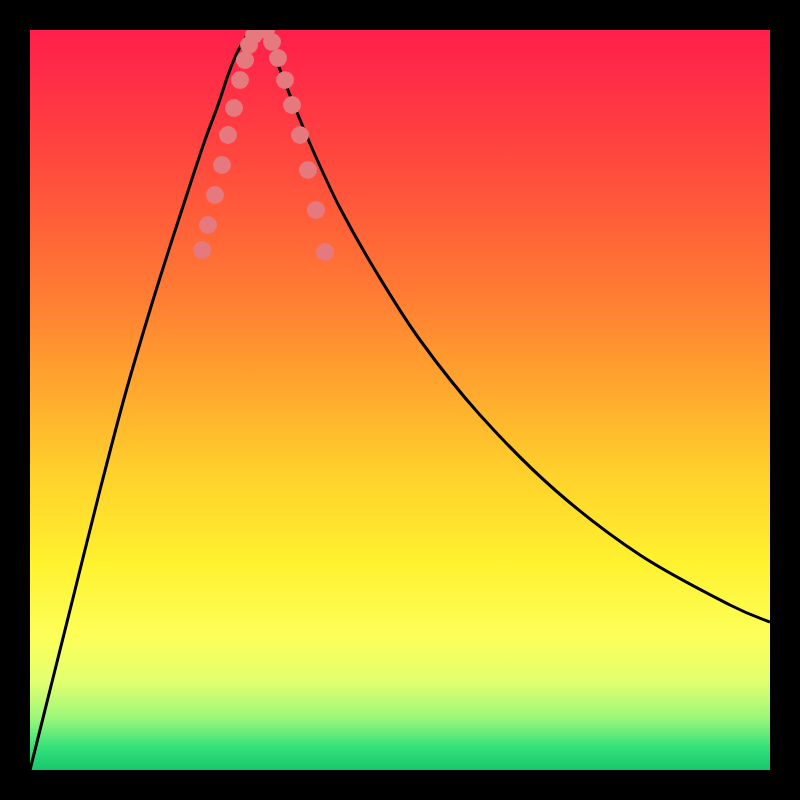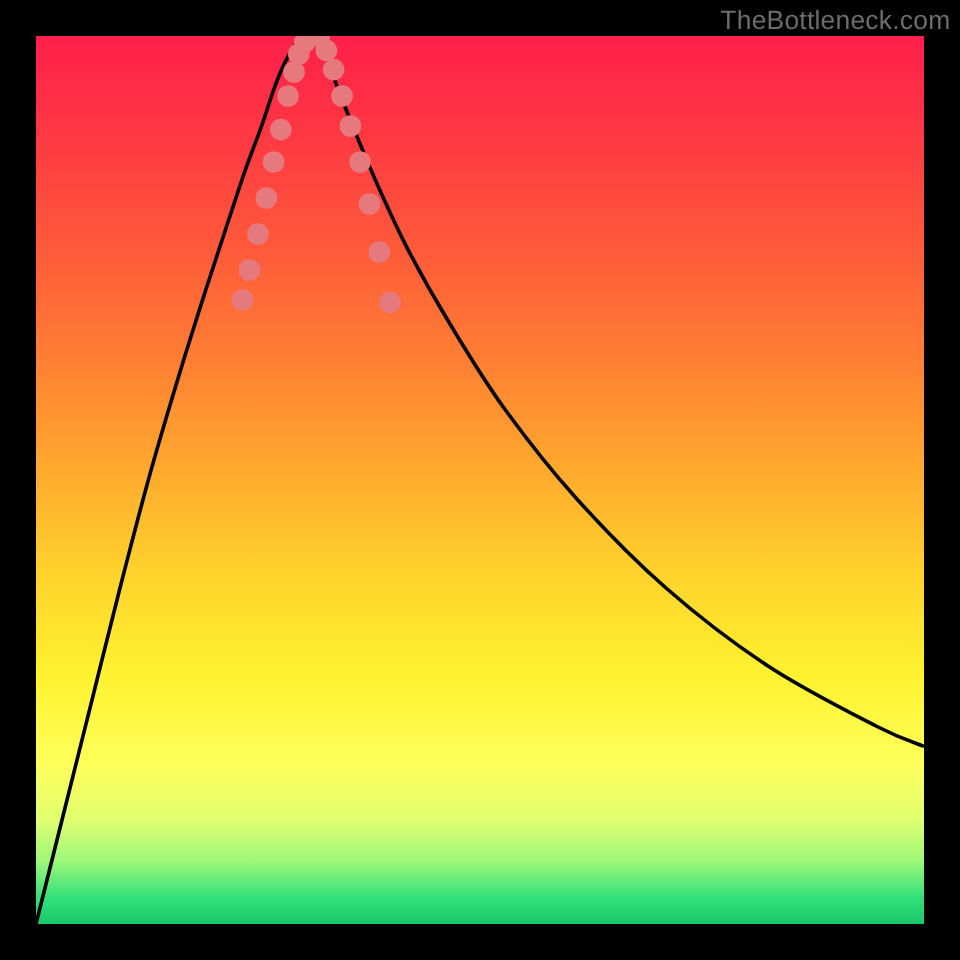--- a/index.html
+++ b/index.html
@@ -57,21 +57,20 @@
     font-weight: 500;
     letter-spacing: 0.2px;
     user-select: none;
   }
 </style>
 </head>
 <body>
 
 <div class="frame">
 
-  <div class="watermark">TheBottleneck.com</div>
 
   <div class="plot">
     <svg class="curve-svg" viewBox="0 0 740 740">
       <g>
         <path id="path-left" fill="none" d="M 0 740 C 3.3333333333333335 726.6666666666666, 12.5 690, 20 660 C 27.5 630, 36.666666666666664 593.3333333333334, 45 560 C 53.333333333333336 526.6666666666666, 61.666666666666664 492.5, 70 460 C 78.33333333333333 427.5, 86.66666666666667 395, 95 365 C 103.33333333333333 335, 112.16666666666667 305.8333333333333, 120 280 C 127.83333333333333 254.16666666666666, 135.33333333333334 230.83333333333334, 142 210 C 148.66666666666666 189.16666666666666, 154.5 171.66666666666666, 160 155 C 165.5 138.33333333333334, 170.33333333333334 123.33333333333333, 175 110 C 179.66666666666666 96.66666666666667, 184.16666666666666 85.83333333333333, 188 75 C 191.83333333333334 64.16666666666667, 195 53.333333333333336, 198 45 C 201 36.666666666666664, 203.5 30.5, 206 25 C 208.5 19.5, 210.83333333333334 15.833333333333334, 213 12 C 215.16666666666666 8.166666666666666, 218 3.666666666666667, 219 2" stroke="#000000" stroke-width="3"></path>
       </g>
       <g>
         <path id="path-right" fill="none" d="M 235 2 C 236.16666666666666 4.666666666666666, 239.16666666666666 10.833333333333332, 242 18 C 244.83333333333334 25.166666666666668, 248 34.666666666666664, 252 45 C 256 55.333333333333336, 260.5 66.66666666666667, 266 80 C 271.5 93.33333333333333, 277.6666666666667 108.66666666666667, 285 125 C 292.3333333333333 141.33333333333334, 300 158.83333333333334, 310 178 C 320 197.16666666666666, 331.6666666666667 218, 345 240 C 358.3333333333333 262, 372.5 285.8333333333333, 390 310 C 407.5 334.1666666666667, 427.5 360, 450 385 C 472.5 410, 498.3333333333333 436.6666666666667, 525 460 C 551.6666666666666 483.3333333333333, 580.8333333333334 505.8333333333333, 610 525 C 639.1666666666666 544.1666666666666, 678.3333333333334 563.8333333333334, 700 575 C 721.6666666666666 586.1666666666666, 733.3333333333334 589.1666666666666, 740 592" stroke="#000000" stroke-width="3"></path>
       </g>
       <g id="markers-left">

